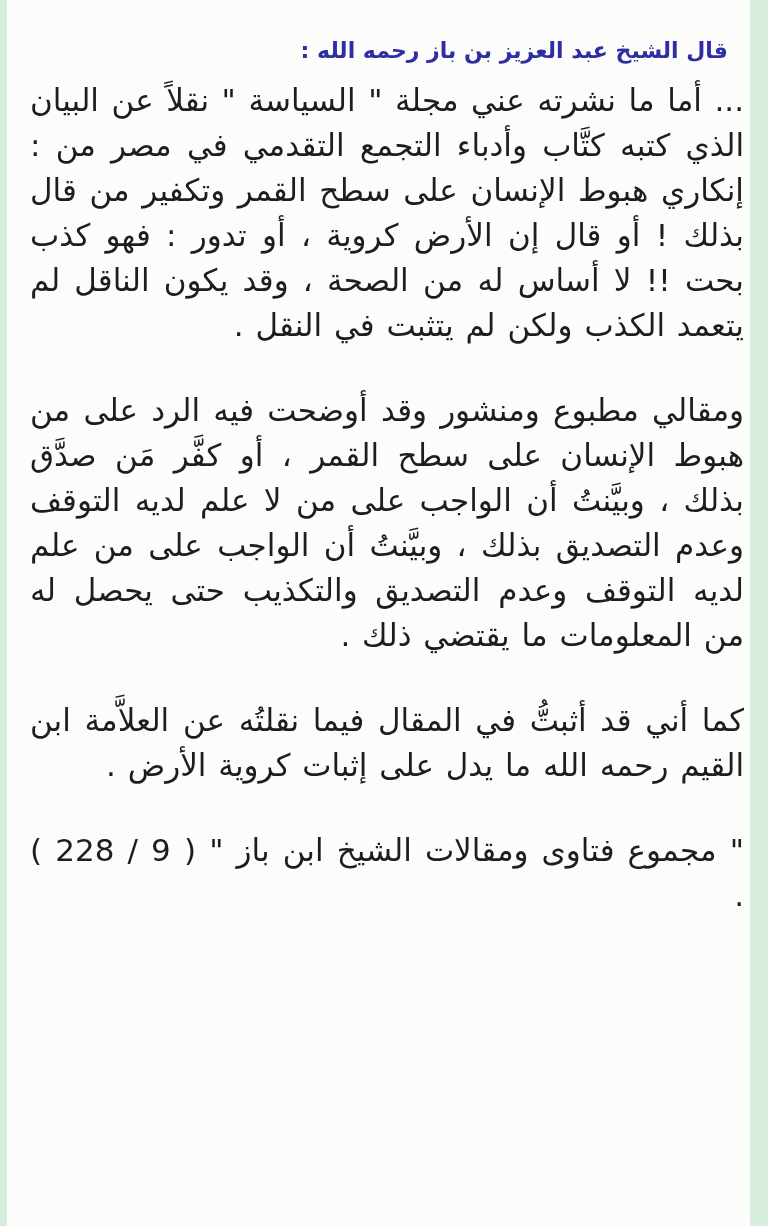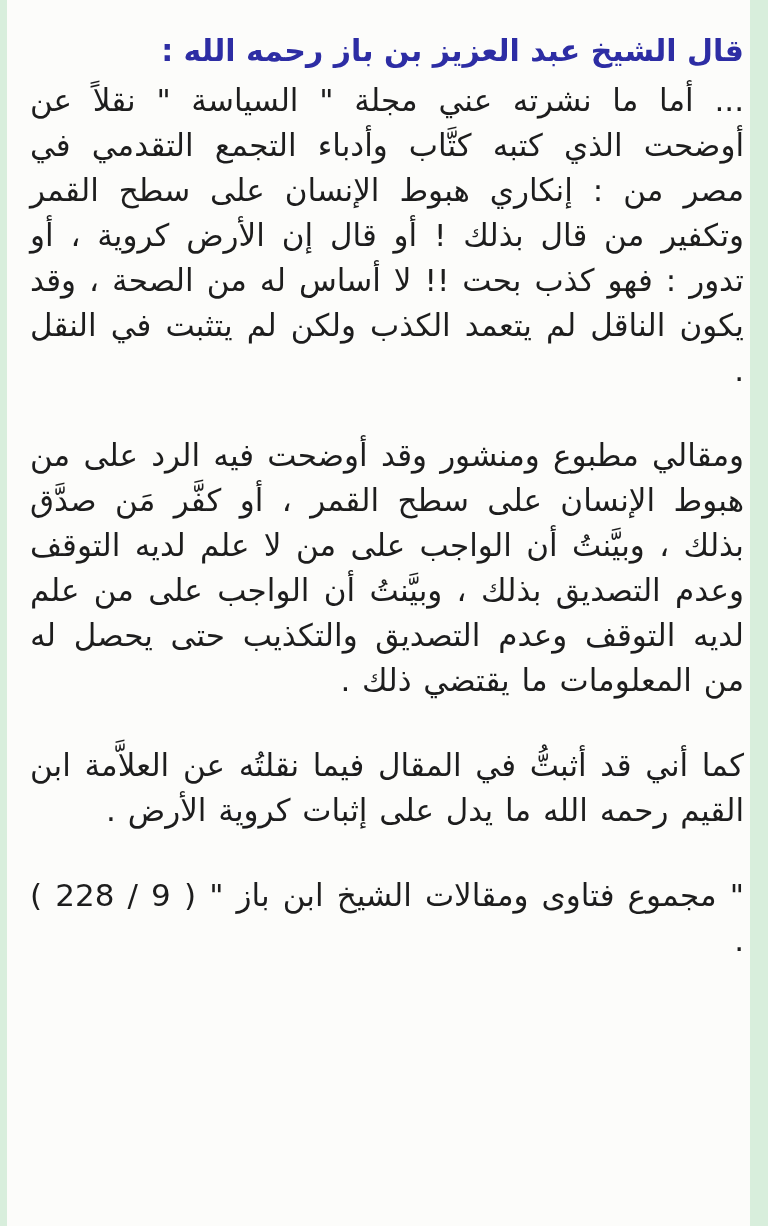--- a/index.html
+++ b/index.html
@@ -34,23 +34,23 @@
     left: 30px;
     direction: rtl;
     unicode-bidi: embed;
     text-align: justify;
     color: #1d1d1d;
     font-size: 31px;
     line-height: 45px;
   }
   .heading {
     font-weight: bold;
-    font-size: 30px;
+    font-size: 22px;
     line-height: 42px;
-    margin: 0 0 6px 0;
+    margin: 0 16px 6px 0;
   }
   .para {
     margin: 0 0 40px 0;
     word-spacing: 2px;
   }
   .para:last-child {
     margin-bottom: 0;
   }
   .source-ref {
     word-spacing: 2px;
@@ -62,21 +62,21 @@
 <div class="page" style="background: rgb(252, 252, 250);">
 
   <div class="stripe stripe-left" style="background: rgb(216, 238, 220);"></div>
 
   <div class="stripe stripe-right" style="background: rgb(216, 238, 220);"></div>
 
   <div class="content" style="color: rgb(29, 29, 29);">
 
     <h1 class="heading" style="color: rgb(45, 45, 164);">قال الشيخ عبد العزيز بن باز رحمه الله :</h1>
 
-    <p class="para">... أما ما نشرته عني مجلة " السياسة " نقلاً عن أوضحت الذي كتبه كتَّاب وأدباء التجمع التقدمي في مصر من : إنكاري هبوط الإنسان على سطح القمر وتكفير من قال بذلك ! أو قال إن الأرض كروية ، أو تدور : فهو كذب بحت !! لا أساس له من الصحة ، وقد يكون الناقل لم يتعمد الكذب ولكن لم يتثبت في النقل .</p>
+    <p class="para">... أما ما نشرته عني مجلة " السياسة " نقلاً عن البيان الذي كتبه كتَّاب وأدباء التجمع التقدمي في مصر من : إنكاري هبوط الإنسان على سطح القمر وتكفير من قال بذلك ! أو قال إن الأرض كروية ، أو تدور : فهو كذب بحت !! لا أساس له من الصحة ، وقد يكون الناقل لم يتعمد الكذب ولكن لم يتثبت في النقل .</p>
 
     <p class="para">ومقالي مطبوع ومنشور وقد أوضحت فيه الرد على من هبوط الإنسان على سطح القمر ، أو كفَّر مَن صدَّق بذلك ، وبيَّنتُ أن الواجب على من لا علم لديه التوقف وعدم التصديق بذلك ، وبيَّنتُ أن الواجب على من علم لديه التوقف وعدم التصديق والتكذيب حتى يحصل له من المعلومات ما يقتضي ذلك .</p>
 
     <p class="para">كما أني قد أثبتُّ في المقال فيما نقلتُه عن العلاَّمة ابن القيم رحمه الله ما يدل على إثبات كروية الأرض .</p>
 
 
     <p class="para source-ref">" مجموع فتاوى ومقالات الشيخ ابن باز " ( 9 / 228 ) .</p>
 
   </div>
 </div>

